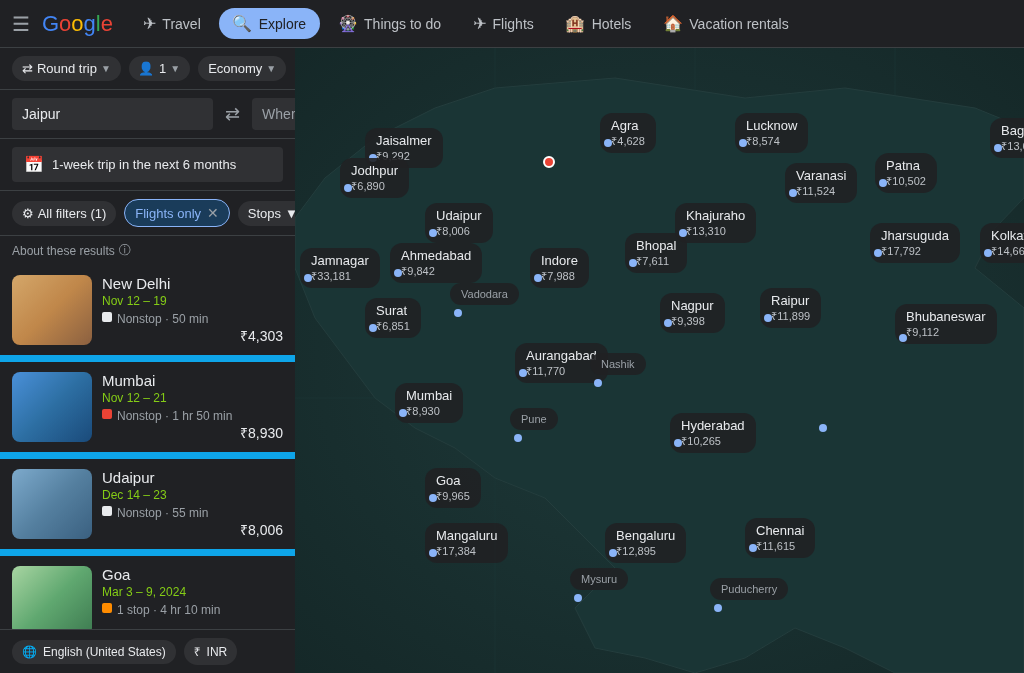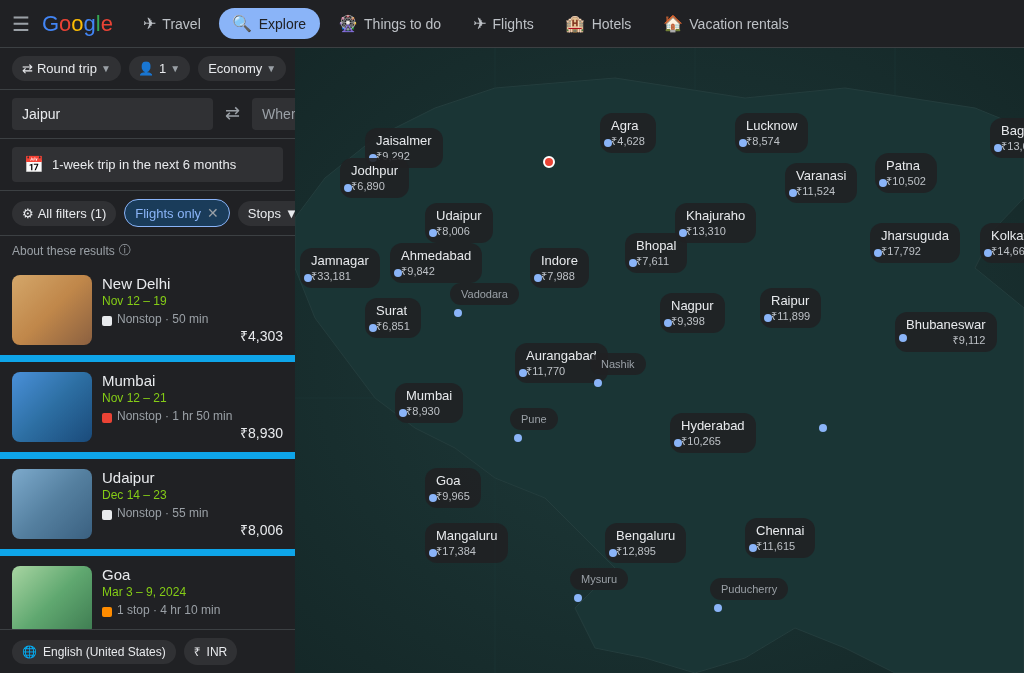--- a/index.html
+++ b/index.html
@@ -65,20 +65,21 @@
       align-items: center;
       gap: 4px;
       padding: 4px 8px;
       border-radius: 4px;
     }
     .trip-select .chevron { font-size: 10px; color: #9aa0a6; }
 
     
     .location-row {
       display: flex;
+      align-items: center;
       padding: 8px 12px;
       gap: 8px;
       border-bottom: 1px solid #3c4043;
     }
     .location-input {
       flex: 1;
       background: #303134;
       border: none;
       border-radius: 4px;
       color: #e8eaed;
@@ -167,21 +168,21 @@
     }
     .result-img-placeholder {
       width: 80px;
       height: 70px;
       border-radius: 8px;
       flex-shrink: 0;
     }
     .result-info { flex: 1; display: flex; flex-direction: column; justify-content: space-between; }
     .result-city { font-size: 15px; font-weight: 500; color: #e8eaed; }
     .result-dates { font-size: 12px; color: #84cc16; margin-top: 2px; }
-    .result-flight { display: flex; align-items: flex-end; gap: 5px; font-size: 12px; color: #9aa0a6; margin-top: 4px; }
+    .result-flight { display: flex; align-items: flex-start; gap: 5px; font-size: 12px; color: #9aa0a6; margin-top: 4px; }
     .result-price { font-size: 14px; font-weight: 500; color: #e8eaed; text-align: right; margin-top: auto; }
     .airline-dot { width: 10px; height: 10px; border-radius: 2px; background: #e8eaed; flex-shrink: 0; }
     .airline-dot.red { background: #ea4335; }
     .airline-dot.orange { background: #ff8c00; }
     .airline-dot.white-sq { background: #e8eaed; }
 
     
     .bottom-bar {
       display: flex;
       align-items: center;
@@ -520,21 +521,21 @@
       <div class="map-label" style="top: 245px; left: 365px;">
         <span class="city-name">Nagpur</span>
         <span class="city-price">₹9,398</span>
       </div>
       <div class="map-dot" style="top: 271px; left: 369px;"></div>
       <div class="map-label" style="top: 240px; left: 465px;">
         <span class="city-name">Raipur</span>
         <span class="city-price">₹11,899</span>
       </div>
       <div class="map-dot" style="top: 266px; left: 469px;"></div>
-      <div class="map-label" style="top: 264px; left: 600px; text-align: right;">
+      <div class="map-label" style="top: 256px; left: 600px;">
         <span class="city-name">Bhubaneswar</span>
         <span class="city-price">₹9,112</span>
       </div>
       <div class="map-dot" style="top: 286px; left: 604px;"></div>
       <div class="map-label" style="top: 295px; left: 220px;">
         <span class="city-name">Aurangabad</span>
         <span class="city-price">₹11,770</span>
       </div>
       <div class="map-dot" style="top: 321px; left: 224px;"></div>
       <div class="map-label" style="top: 305px; left: 295px;">

